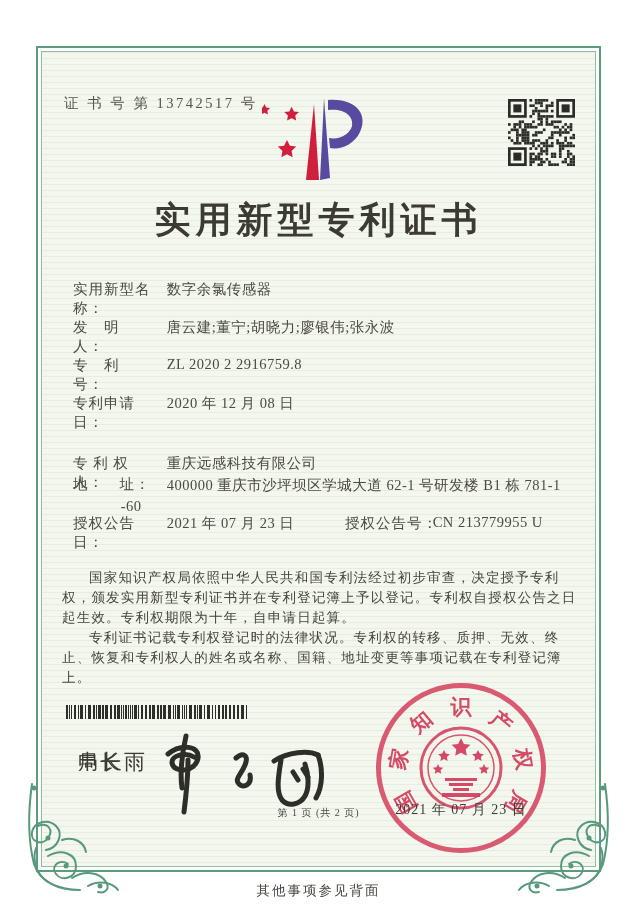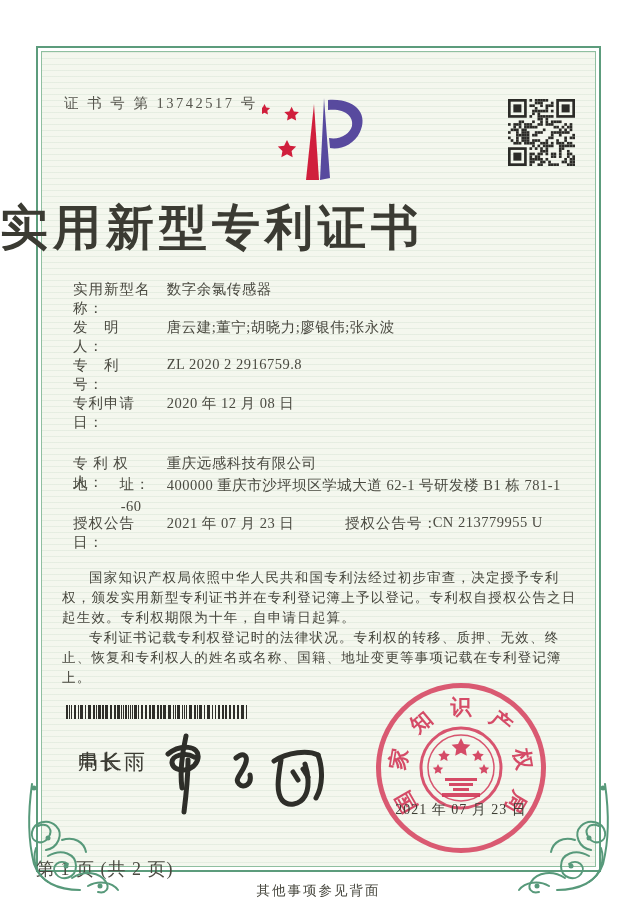--- a/index.html
+++ b/index.html
@@ -36,22 +36,22 @@
   
   .cert-no {
     position: absolute; left: 64px; top: 94px;
     font-size: 14.5px; color: #55554d; letter-spacing: 2.5px;
   }
   .logo { position: absolute; left: 262px; top: 90px; }
   .qr   { position: absolute; left: 508px; top: 99px; width: 67px; height: 67px; }
 
   .title {
     position: absolute; left: 0; top: 196px; width: 100%;
-    text-align: left;
-    font-size: 48px; font-weight: bold; color: #3b3b33;
+    text-align: center;
+    font-size: 36px; font-weight: bold; color: #3b3b33;
     letter-spacing: 5px;
   }
 
   
   .field-row { position: absolute; left: 73px; font-size: 14.5px; color: #4a4a41; }
   .field-row .lbl { display: inline-block; width: 90px; letter-spacing: 1px; vertical-align: top; }
   .field-row .val { display: inline-block; letter-spacing: .5px; vertical-align: top; }
   .row-name       { top: 280px; }
   .row-inventors  { top: 318px; }
   .row-patent-no  { top: 356px; }
@@ -89,22 +89,22 @@
   }
   .seal-emblem { position: absolute; left: 35px; top: 33px; }
   .seal-date {
     position: absolute; left: 8px; top: 118px; width: 154px;
     text-align: center; font-size: 14px; color: #3d3d34; letter-spacing: 1px;
     white-space: nowrap;
   }
 
   
   .page-info {
-    position: absolute; left: 36px; top: 857px; width: 565px;
-    text-align: left; font-size: 18px; color: #4a4a41; letter-spacing: 1px;
+    position: absolute; left: 36px; top: 806px; width: 565px;
+    text-align: center; font-size: 10px; color: #4a4a41; letter-spacing: 1px;
   }
   .back-note {
     position: absolute; left: 0; top: 882px; width: 100%;
     text-align: center; font-size: 13.5px; color: #45453c; letter-spacing: 2px;
   }
 </style>
 </head>
 <body>
 
 <div class="page">

